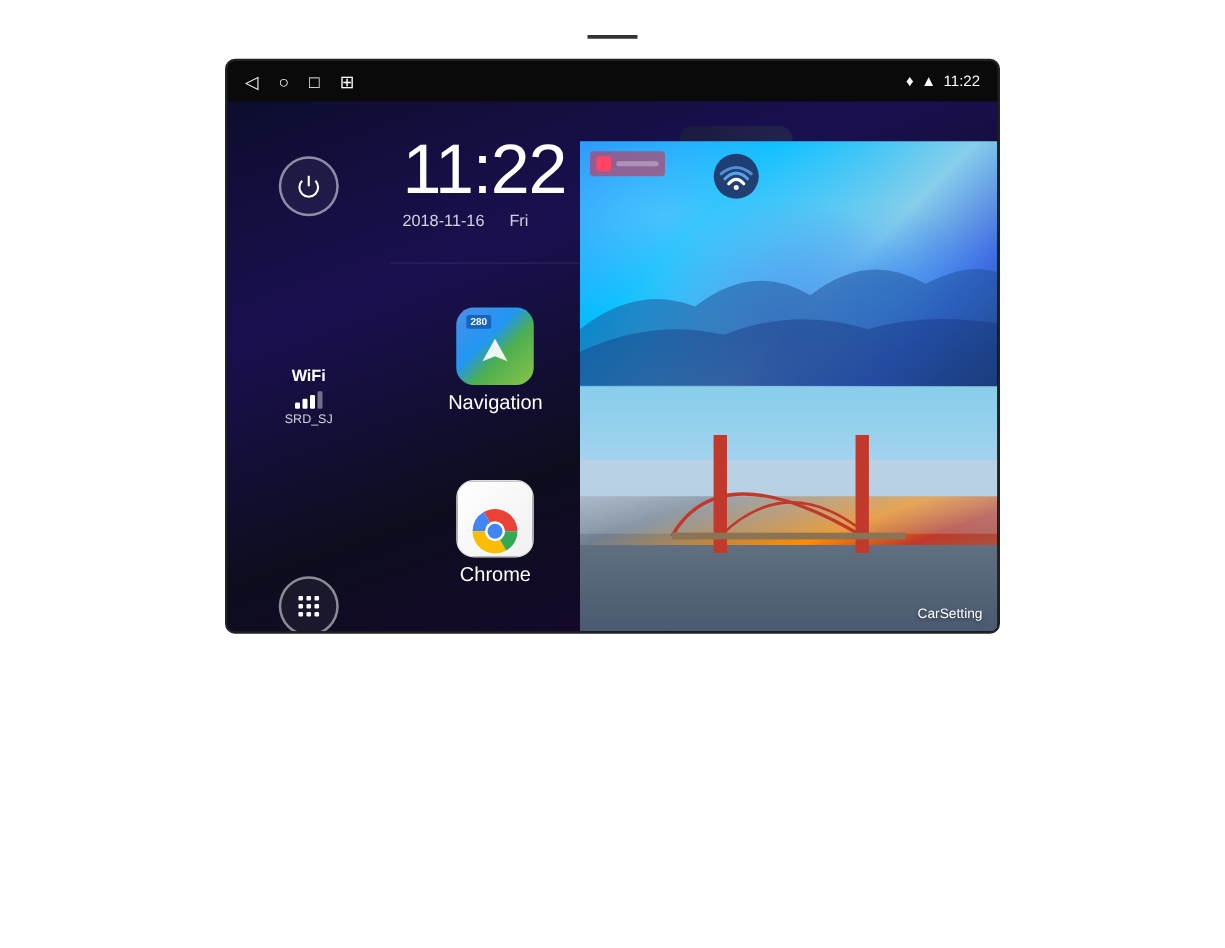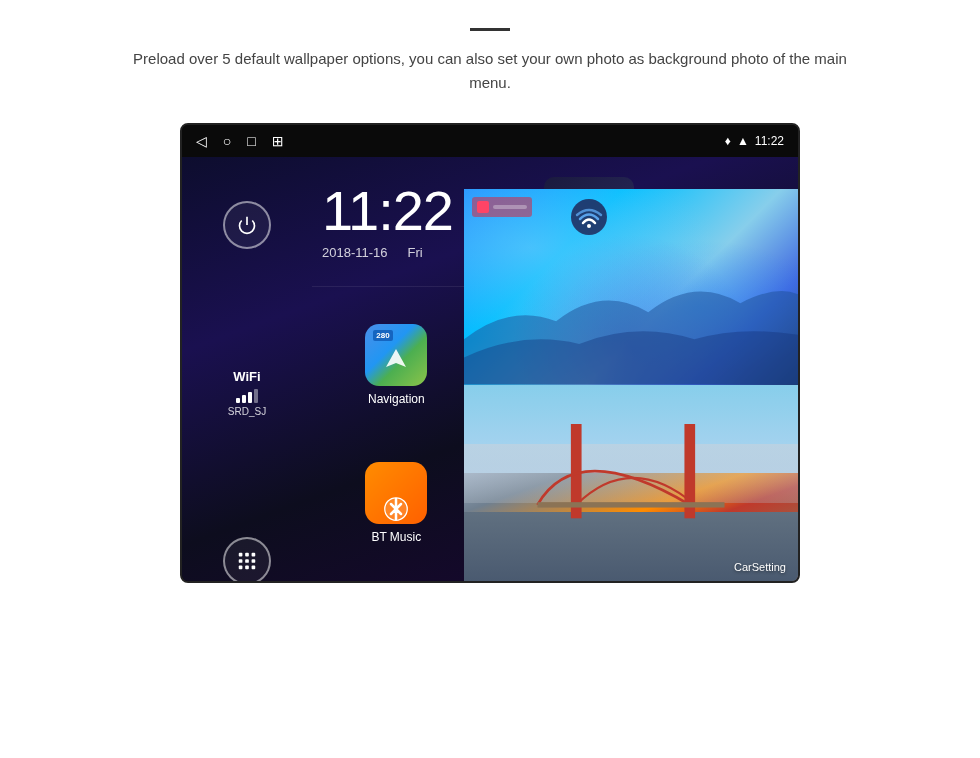--- a/index.html
+++ b/index.html
@@ -262,21 +262,21 @@
       display: flex;
       align-items: flex-end;
       justify-content: center;
       font-size: 28px;
       position: relative;
       overflow: hidden;
     }
 
     .app-label {
       color: #fff;
-      font-size: 12px;
+      font-size: 16px;
       font-weight: 400;
     }
 
     
     .icon-navigation {
       background: linear-gradient(135deg, #4a8fe8 0%, #2196F3 40%, #4CAF50 60%, #8BC34A 100%);
     }
 
     .icon-phone {
       background: linear-gradient(135deg, #4CAF50, #2E7D32);
@@ -360,21 +360,20 @@
       width: 4px;
       background: #fff;
       border-radius: 1px;
     }
   </style>
 </head>
 <body>
 
 <div class="page-container">
   <div class="title-divider"></div>
-  <p class="page-description">Preload over 5 default wallpaper options, you can also set your own photo as background photo of the main menu.</p>
 
   <div class="device-frame">
 
     <div class="status-bar">
       <div class="status-bar-left">
         <span class="nav-icon">◁</span>
         <span class="nav-icon">○</span>
         <span class="nav-icon">□</span>
         <span class="nav-icon">⊞</span>
       </div>
@@ -480,29 +479,20 @@
               <svg width="32" height="32" viewBox="0 0 24 24" fill="white">
                 <circle cx="12" cy="12" r="10" fill="rgba(255,255,255,0.15)"></circle>
                 <circle cx="12" cy="12" r="6" fill="rgba(255,255,255,0.15)"></circle>
                 <circle cx="12" cy="12" r="2.5" fill="white"></circle>
                 <path d="M12 2 Q19 5 20 12" stroke="white" stroke-width="1.5" fill="none" opacity="0.6"></path>
               </svg>
             </div>
             <span class="app-label">Music</span>
           </div>
 
-          <div class="app-item">
-            <div class="app-icon icon-btmusic">
-              <svg width="30" height="30" viewBox="0 0 24 24" fill="white">
-                <circle cx="12" cy="12" r="9" fill="rgba(255,255,255,0.15)" stroke="white" stroke-width="1"></circle>
-                <path d="M8 8 L12 12 L8 16 M12 4 L12 20 M12 12 L16 8 M12 12 L16 16" stroke="white" stroke-width="2" fill="none" stroke-linecap="round"></path>
-              </svg>
-            </div>
-            <span class="app-label">BT Music</span>
-          </div>
 
           <div class="app-item">
             <div class="app-icon icon-chrome">
               <svg width="40" height="40" viewBox="0 0 40 40">
                 <circle cx="20" cy="20" r="19" fill="white"></circle>
 
                 <path d="M20 20 L38 20 A18 18 0 0 0 11 4.6 Z" fill="#EA4335"></path>
                 <path d="M20 20 L11 4.6 A18 18 0 0 0 2 20 Z" fill="#4285F4"></path>
                 <path d="M20 20 L2 20 A18 18 0 0 0 29 35.4 Z" fill="#FBBC05"></path>
                 <path d="M20 20 L29 35.4 A18 18 0 0 0 38 20 Z" fill="#34A853"></path>

